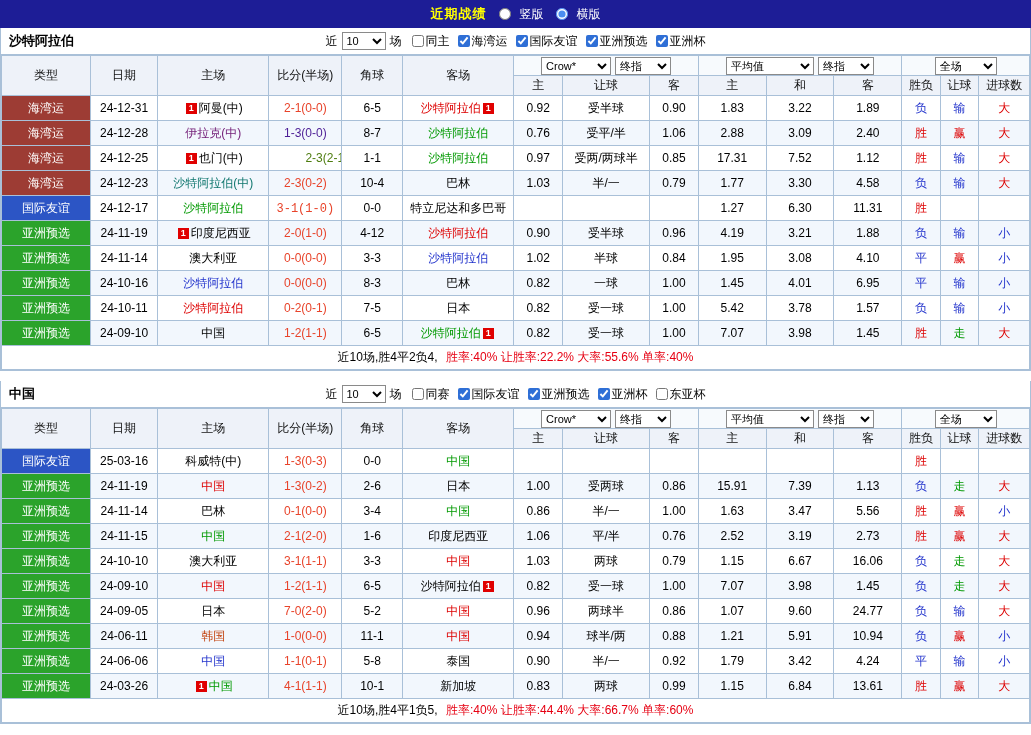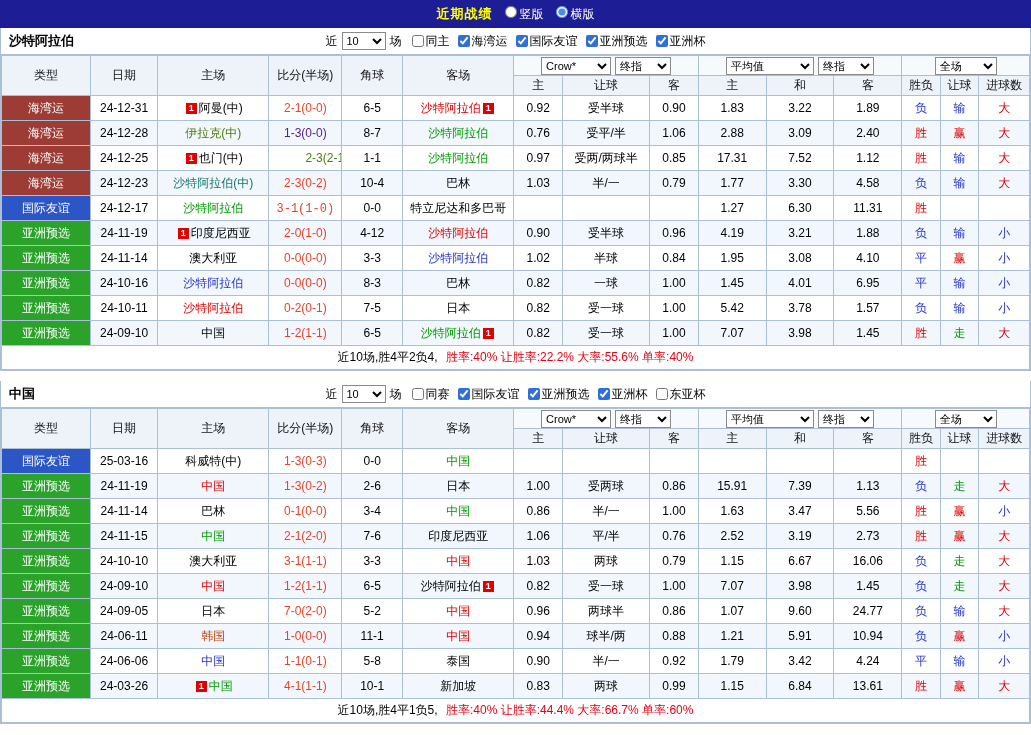--- a/index.html
+++ b/index.html
@@ -1,21 +1,21 @@
 <!DOCTYPE html>
 <html><head>
 <meta charset="utf-8">
 <style>
   *{box-sizing:border-box;margin:0;padding:0}
   html,body{background:#fff}
   body{width:1031px;height:735px;overflow:hidden;font-family:"Liberation Sans","DejaVu Sans",sans-serif;font-size:12px;color:#000}
 
   .topbar{height:28px;background:#1d1d96;display:flex;align-items:center;justify-content:center;gap:12px}
   .topbar .title{color:#ffff00;font-weight:bold;font-size:13px;letter-spacing:1px}
-  .topbar label{color:#fff;display:inline-flex;align-items:flex-start;gap:3px;cursor:pointer;font-size:12px}
+  .topbar label{color:#fff;display:inline-flex;align-items:center;gap:9px;cursor:pointer;font-size:12px}
   .topbar input{width:12px;height:12px;accent-color:#4a8df0}
 
   section.block{border:1px solid #a9c0d8;border-top:none}
   .gap{height:10px;background:#fff}
 
   .filterbar{position:relative;height:27px;display:flex;align-items:center;justify-content:center;gap:4px;background:#fff;border-bottom:1px solid #a9c0d8}
   .filterbar .team{position:absolute;left:8px;font-weight:bold;font-size:13px}
   .filterbar select{height:18px;font-size:11px;border:1px solid #8a8a8a;background:#fff}
   .cnt{width:44px}
   .cbs{display:inline-flex;align-items:center;gap:8px;margin-left:6px}
@@ -150,21 +150,21 @@
           <td><span>1.83</span></td>
           <td><span>3.22</span></td>
           <td><span>1.89</span></td>
           <td><span style="color: rgb(34, 51, 204);">负</span></td>
           <td><span style="color: rgb(34, 51, 204);">输</span></td>
           <td><span style="color: rgb(221, 0, 0);">大</span></td>
         </tr>
         <tr>
           <td class="comp" style="background: rgb(157, 60, 52);"><span style="color: rgb(255, 255, 255);">海湾运</span></td>
           <td><span>24-12-28</span></td>
-          <td><span style="color: #4d7c0f;">伊拉克(中)</span></td>
+          <td><span style="color: #701a75;">伊拉克(中)</span></td>
           <td class="score"><span style="color: #4c1d95;">1-3(0-0)</span></td>
           <td><span>8-7</span></td>
           <td><span style="color: rgb(0, 153, 0);">沙特阿拉伯</span></td>
           <td><span>0.76</span></td>
           <td><span>受平/半</span></td>
           <td><span>1.06</span></td>
           <td><span>2.88</span></td>
           <td><span>3.09</span></td>
           <td><span>2.40</span></td>
           <td><span style="color: rgb(221, 0, 0);">胜</span></td>
@@ -448,21 +448,21 @@
           <td><span>5.56</span></td>
           <td><span style="color: rgb(221, 0, 0);">胜</span></td>
           <td><span style="color: rgb(221, 0, 0);">赢</span></td>
           <td><span style="color: rgb(34, 51, 204);">小</span></td>
         </tr>
         <tr>
           <td class="comp" style="background: rgb(43, 163, 43);"><span style="color: rgb(255, 255, 255);">亚洲预选</span></td>
           <td><span>24-11-15</span></td>
           <td><span style="color: rgb(0, 153, 0);">中国</span></td>
           <td class="score"><span style="color: rgb(232, 67, 42);">2-1(2-0)</span></td>
-          <td><span>7-6</span></td>
+          <td><span>1-6</span></td>
           <td><span style="color: rgb(0, 0, 0);">印度尼西亚</span></td>
           <td><span>1.06</span></td>
           <td><span>平/半</span></td>
           <td><span>0.76</span></td>
           <td><span>2.52</span></td>
           <td><span>3.19</span></td>
           <td><span>2.73</span></td>
           <td><span style="color: rgb(221, 0, 0);">胜</span></td>
           <td><span style="color: rgb(221, 0, 0);">赢</span></td>
           <td><span style="color: rgb(221, 0, 0);">大</span></td>

